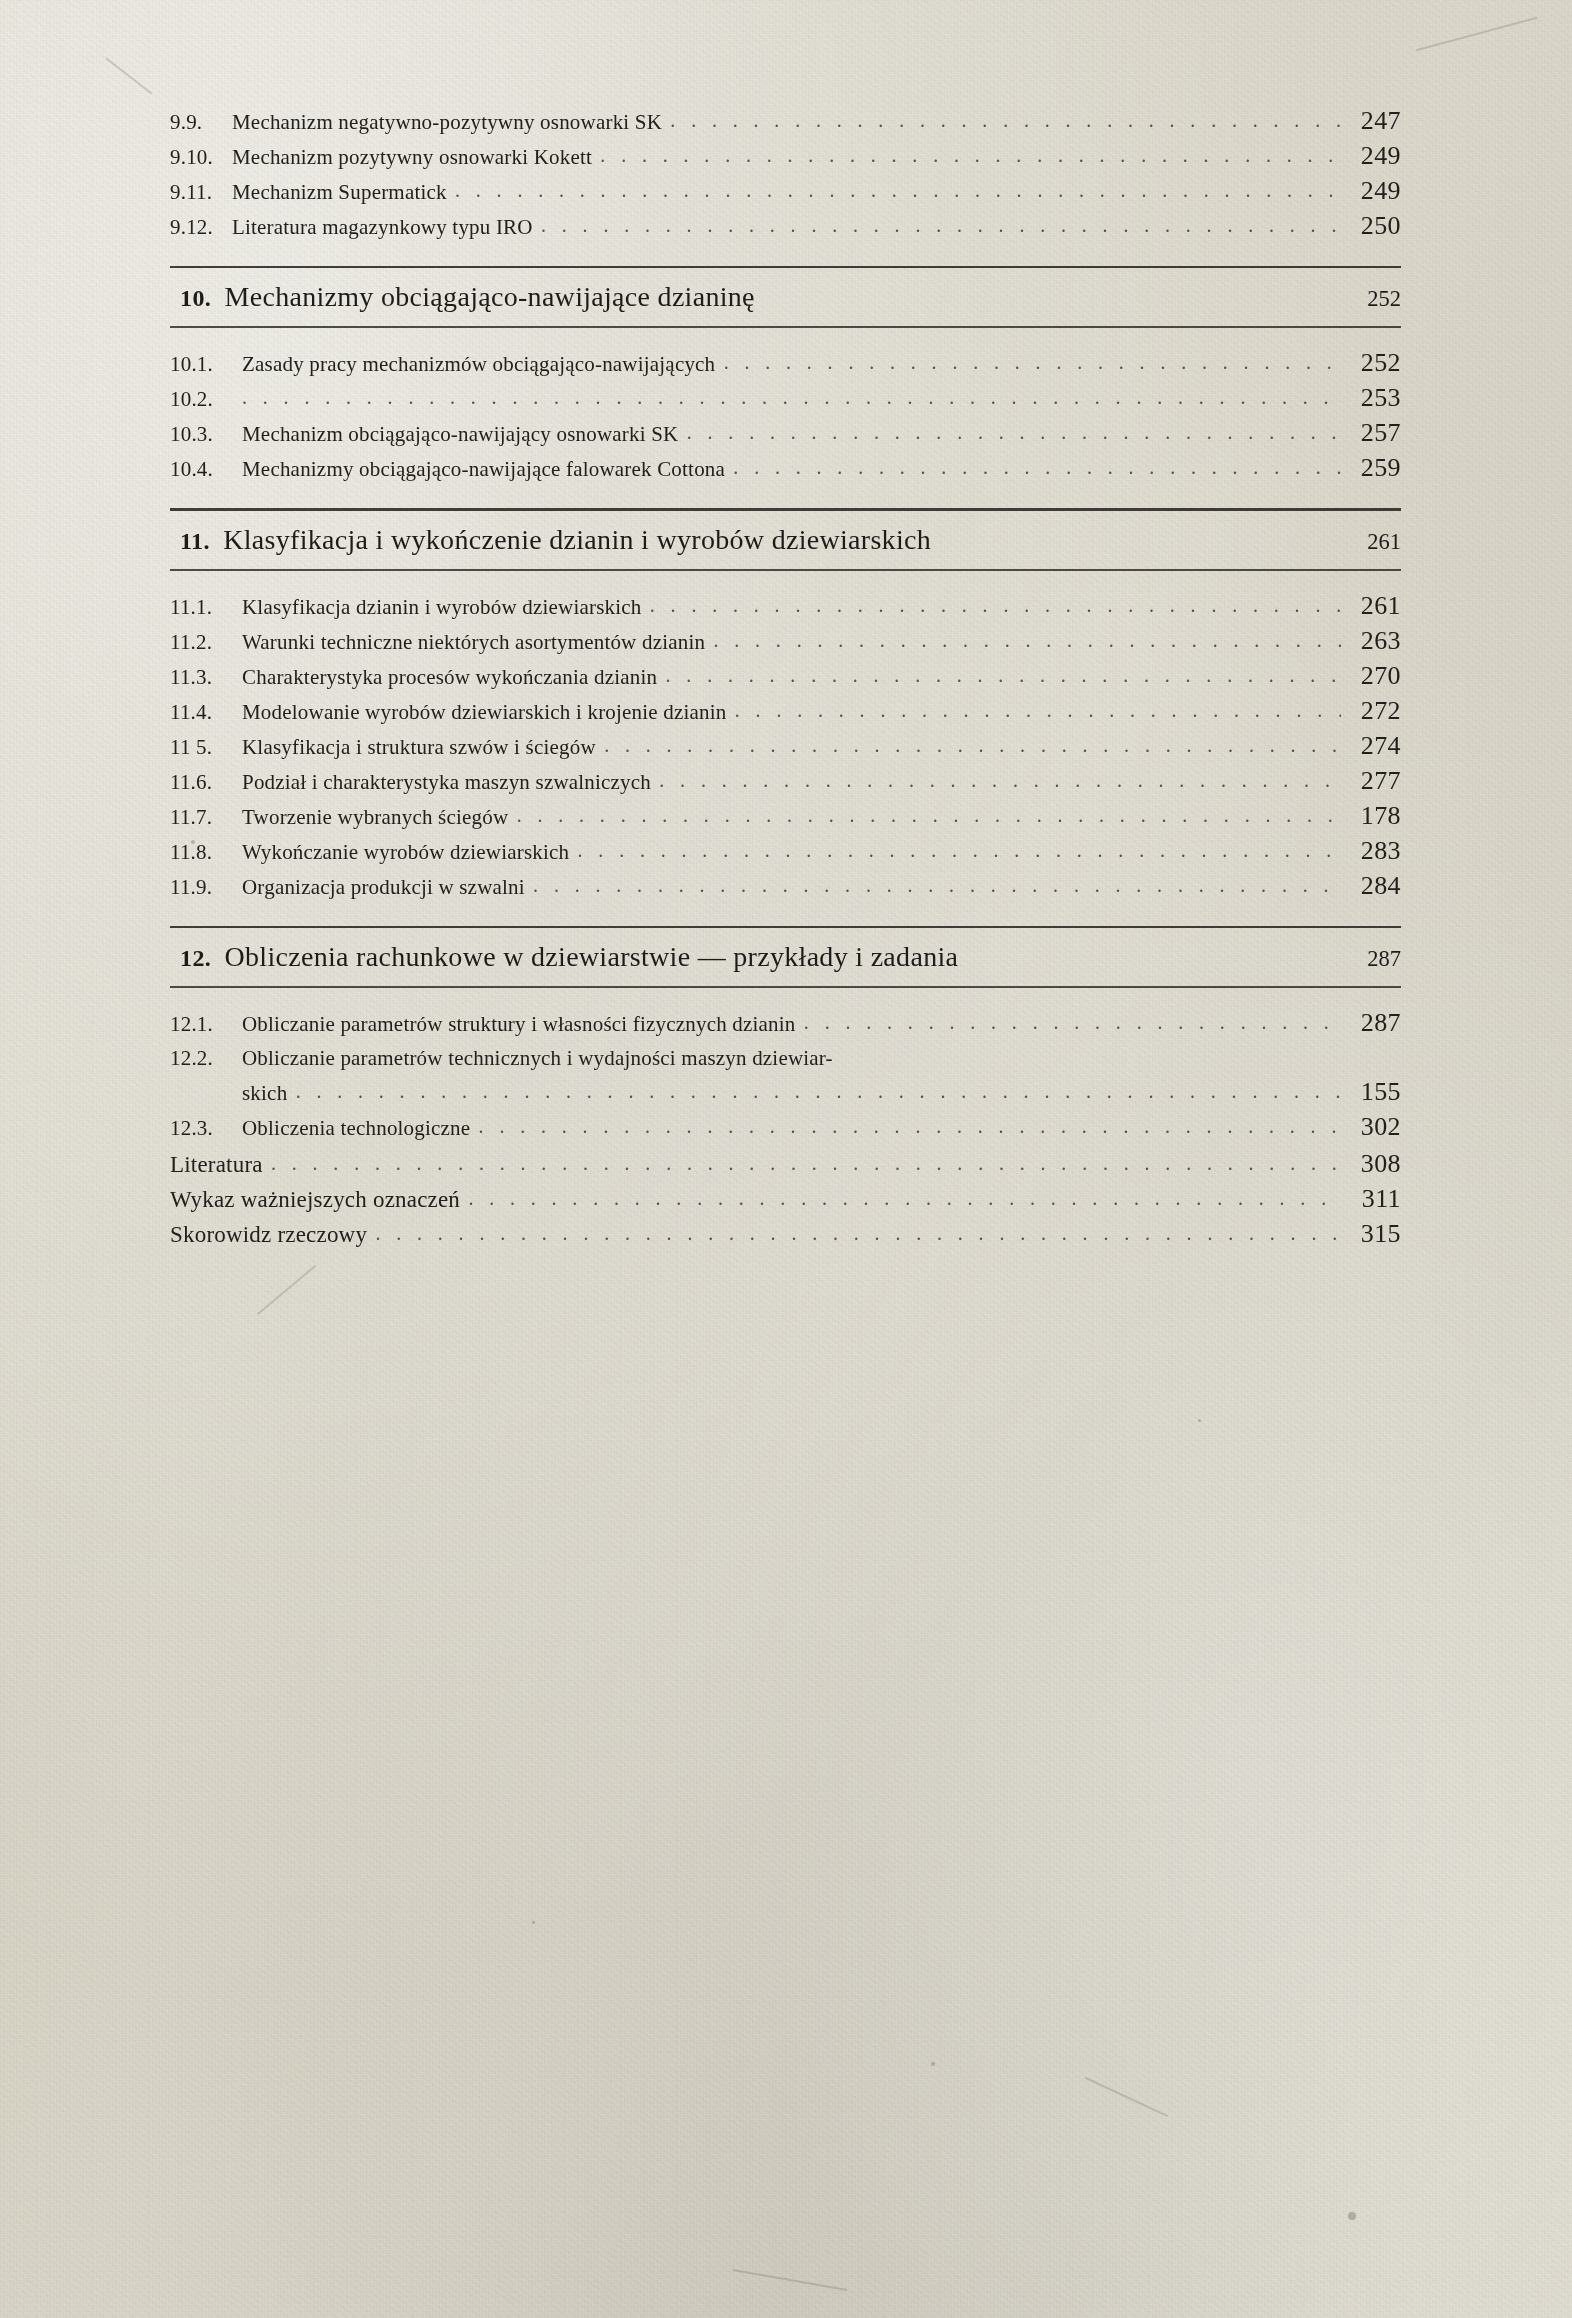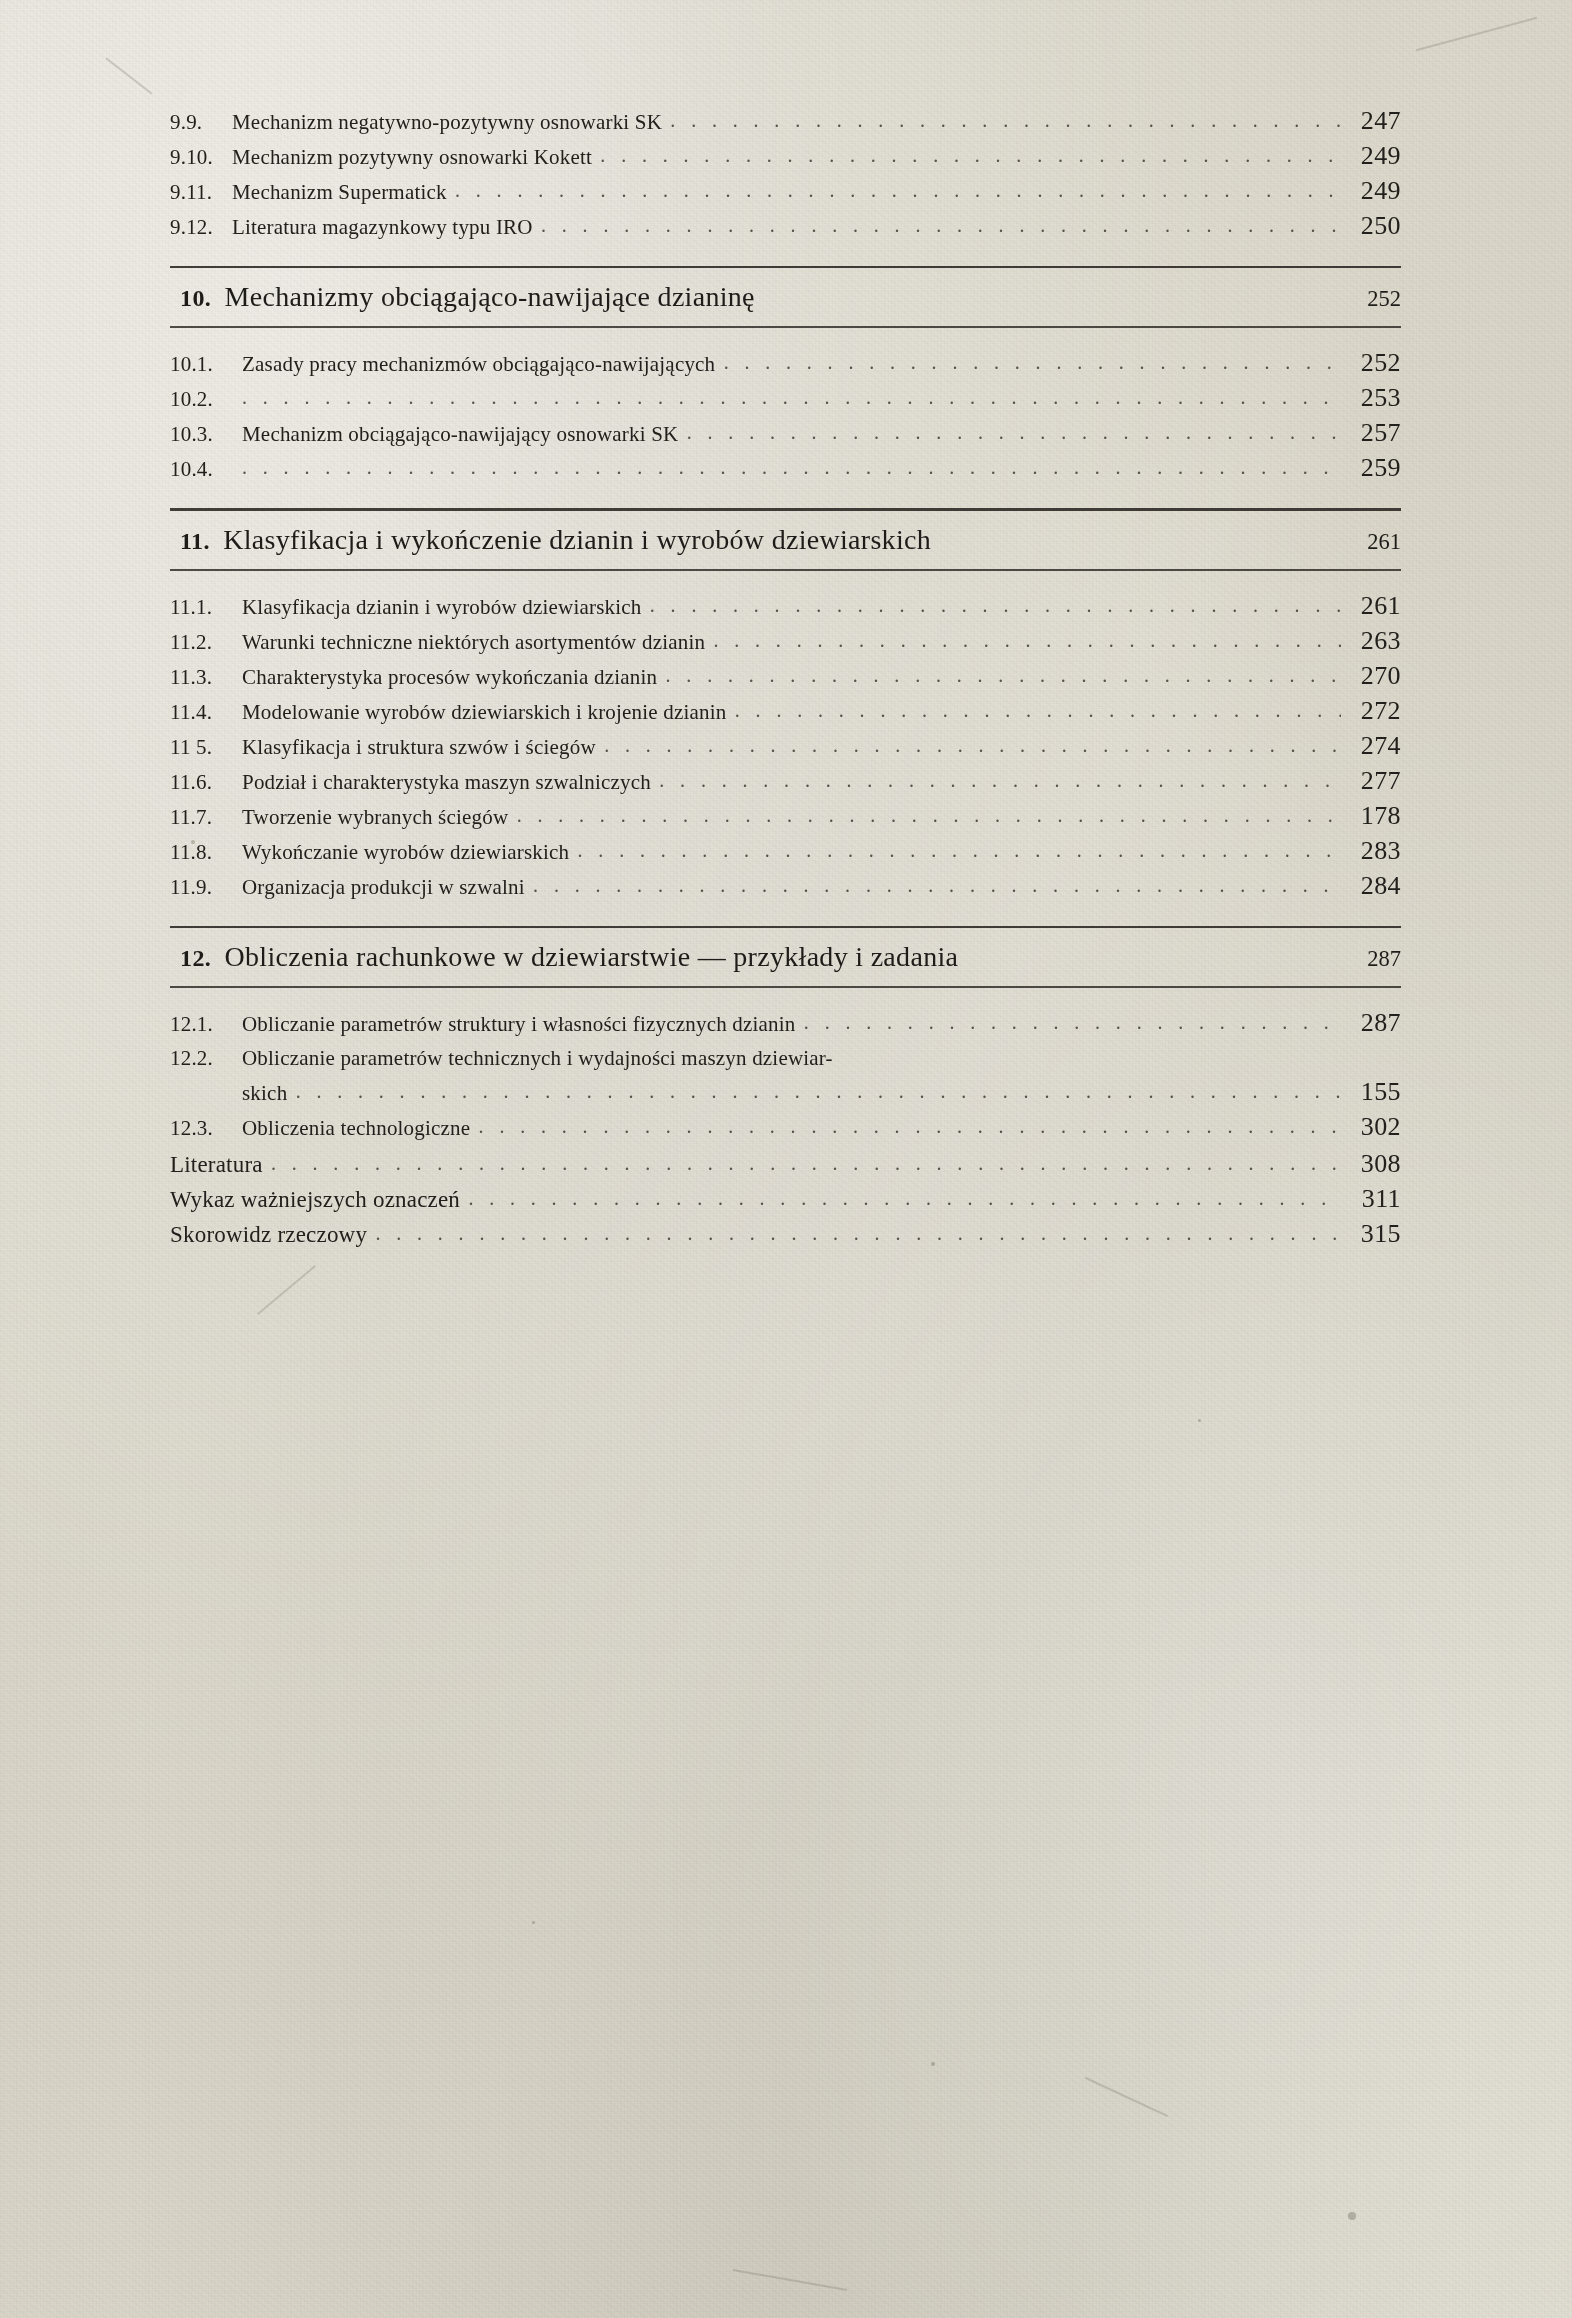--- a/index.html
+++ b/index.html
@@ -213,20 +213,21 @@
         <span class="pg">253</span>
       </div>
       <div class="row">
         <span class="num w2">10.3.</span>
         <span class="ttl">Mechanizm obciągająco-nawijający osnowarki SK</span>
         <span class="dots">. . . . . . . . . . . . . . . . . . . . . . . . . . . . . . . . . . . . . . . . . . . . . . . . . . . . . . . . . . . . . . . . . . . . . . . . .</span>
         <span class="pg">257</span>
       </div>
       <div class="row">
         <span class="num w2">10.4.</span>
+        <span class="ttl">Mechanizmy obciągająco-nawijające falowarek Cottona</span>
         <span class="dots">. . . . . . . . . . . . . . . . . . . . . . . . . . . . . . . . . . . . . . . . . . . . . . . . . . . . . . . . . . . . . . . . . . . . . . . . .</span>
         <span class="pg">259</span>
       </div>
     </div>
 
     <div class="chapter">
       <div class="rule"></div>
       <div class="chead">
         <span class="cnum">11.</span>
         <span class="ctitle">Klasyfikacja i wykończenie dzianin i wyrobów dziewiarskich</span>

